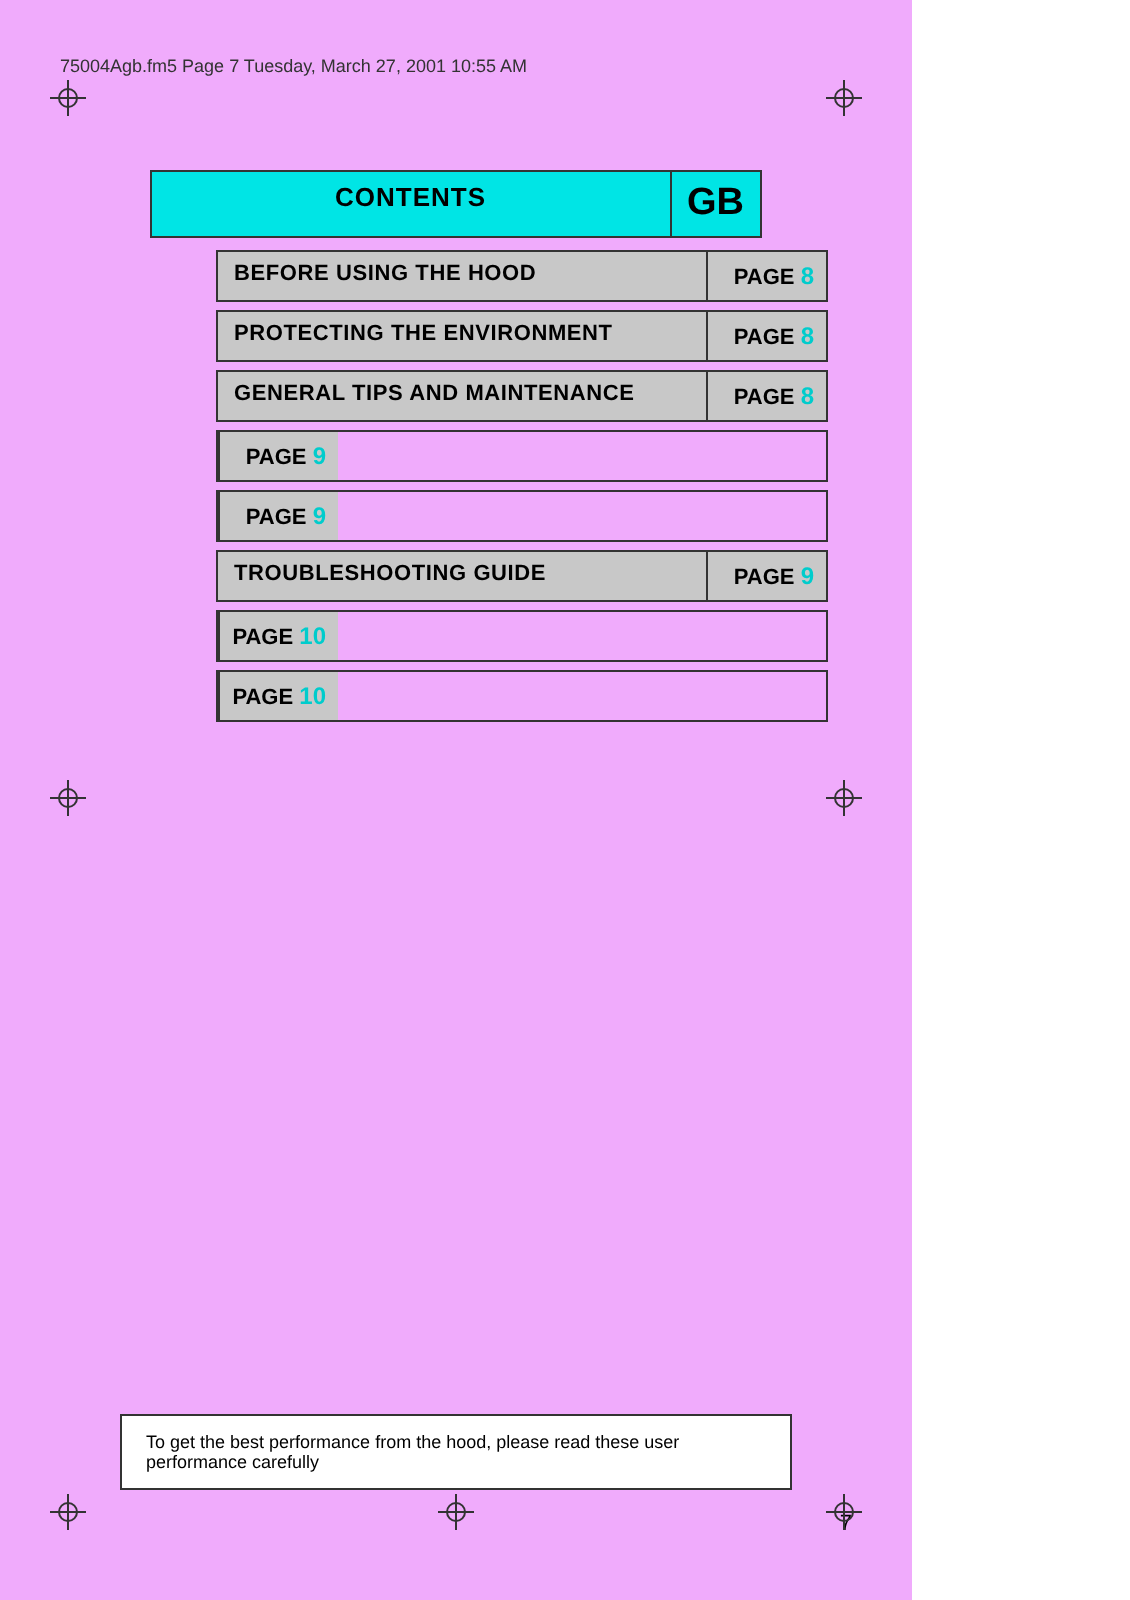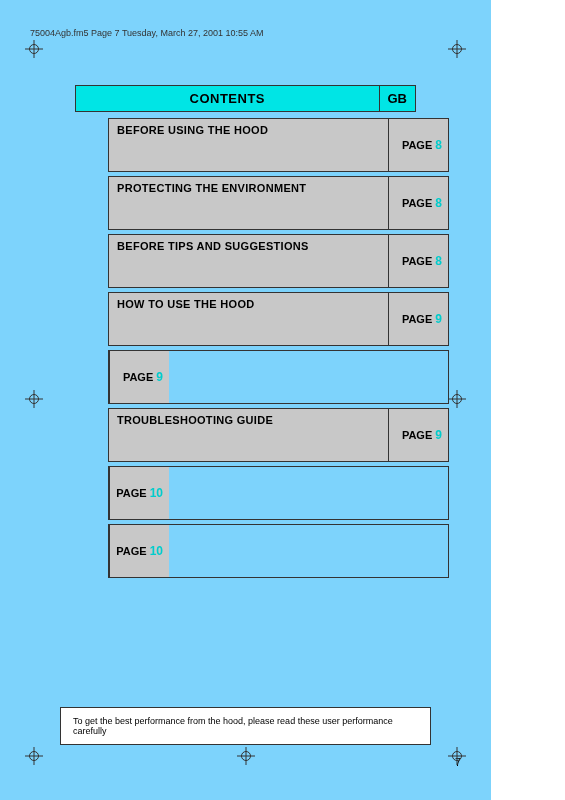--- a/index.html
+++ b/index.html
@@ -7,23 +7,23 @@
     body {
       width: 565px;
       height: 800px;
       background: #ffffff;
       font-family: Arial, sans-serif;
       position: relative;
       overflow: hidden;
     }
 
     .page-container {
-      width: 491px;
+      width: 456px;
       height: 800px;
-      background: #7dd3fc;
+      background: #f0abfc;
       position: relative;
     }
 
     
     .header-bar {
       position: absolute;
       top: 28px;
       left: 30px;
       right: 30px;
       display: flex;
@@ -92,21 +92,21 @@
       font-weight: bold;
       color: #000;
       text-align: center;
       letter-spacing: 0.5px;
       border: 1px solid #333;
     }
 
     .gb-cell {
       background: #00e5e5;
       padding: 5px 8px;
-      font-size: 13px;
+      font-size: 19px;
       font-weight: bold;
       color: #000;
       border: 1px solid #333;
       border-left: none;
       min-width: 36px;
       text-align: center;
     }
 
     
     .toc-row {
@@ -122,21 +122,21 @@
       flex: 1;
       padding: 5px 8px;
       font-size: 11px;
       font-weight: bold;
       color: #000;
       letter-spacing: 0.3px;
     }
 
     .toc-page {
       background: #c8c8c8;
-      padding: 19px 6px;
+      padding: 5px 6px;
       font-size: 11px;
       font-weight: bold;
       color: #000;
       white-space: nowrap;
       border-left: 1px solid #333;
       min-width: 60px;
       text-align: right;
     }
 
     .toc-page .page-num {
@@ -225,26 +225,25 @@
       <div class="toc-title">BEFORE USING THE HOOD</div>
       <div class="toc-page">PAGE <span class="page-num">8</span></div>
     </div>
 
     <div class="toc-row">
       <div class="toc-title">PROTECTING THE ENVIRONMENT</div>
       <div class="toc-page">PAGE <span class="page-num">8</span></div>
     </div>
 
     <div class="toc-row">
-      <div class="toc-title">BEFORE TIPS AND SUGGESTIONS</div>
+      <div class="toc-title">GENERAL TIPS AND MAINTENANCE</div>
       <div class="toc-page">PAGE <span class="page-num">8</span></div>
     </div>
 
     <div class="toc-row">
-      <div class="toc-title">HOW TO USE THE HOOD</div>
       <div class="toc-page">PAGE <span class="page-num">9</span></div>
     </div>
 
     <div class="toc-row">
       <div class="toc-page">PAGE <span class="page-num">9</span></div>
     </div>
 
     <div class="toc-row">
       <div class="toc-title">TROUBLESHOOTING GUIDE</div>
       <div class="toc-page">PAGE <span class="page-num">9</span></div>

